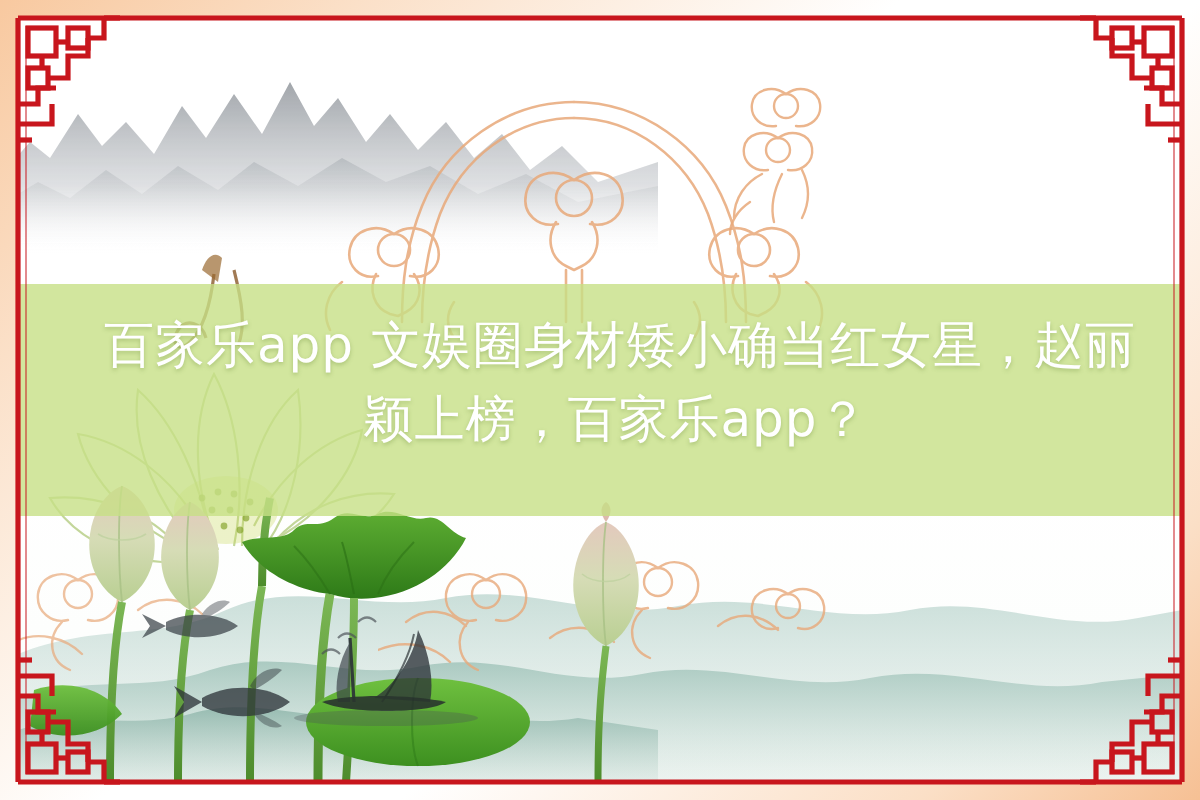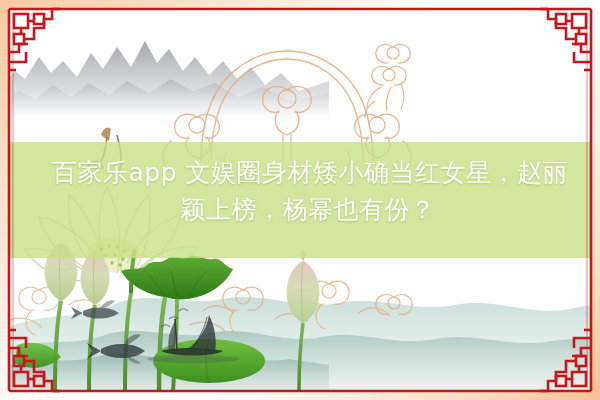--- a/index.html
+++ b/index.html
@@ -317,21 +317,21 @@
           <ellipse cx="166" cy="70" rx="46" ry="4" fill="#4b5157" opacity=".35"></ellipse>
         </g>
       </svg>
     </div>
 
     <div class="band"></div>
   </div>
 
   <div class="band-text">
     <div class="band-line l1">百家乐app 文娱圈身材矮小确当红女星，赵丽</div>
-    <div class="band-line">颖上榜，杨幂也有份？</div>
+    <div class="band-line">颖上榜，百家乐app？</div>
   </div>
 
   <div class="fret">
     <svg viewBox="0 0 600 400">
       <g fill="none" stroke="#c8161d" stroke-width="2.4">
 
         <path d="M9,9 L9,391 M591,9 L591,391 M9,391 L591,391 M9,9 L591,9" stroke-width="2.6"></path>
         <path d="M13,13 L13,387 M587,13 L587,387" stroke-width="1" opacity=".5"></path>
       </g>
 

